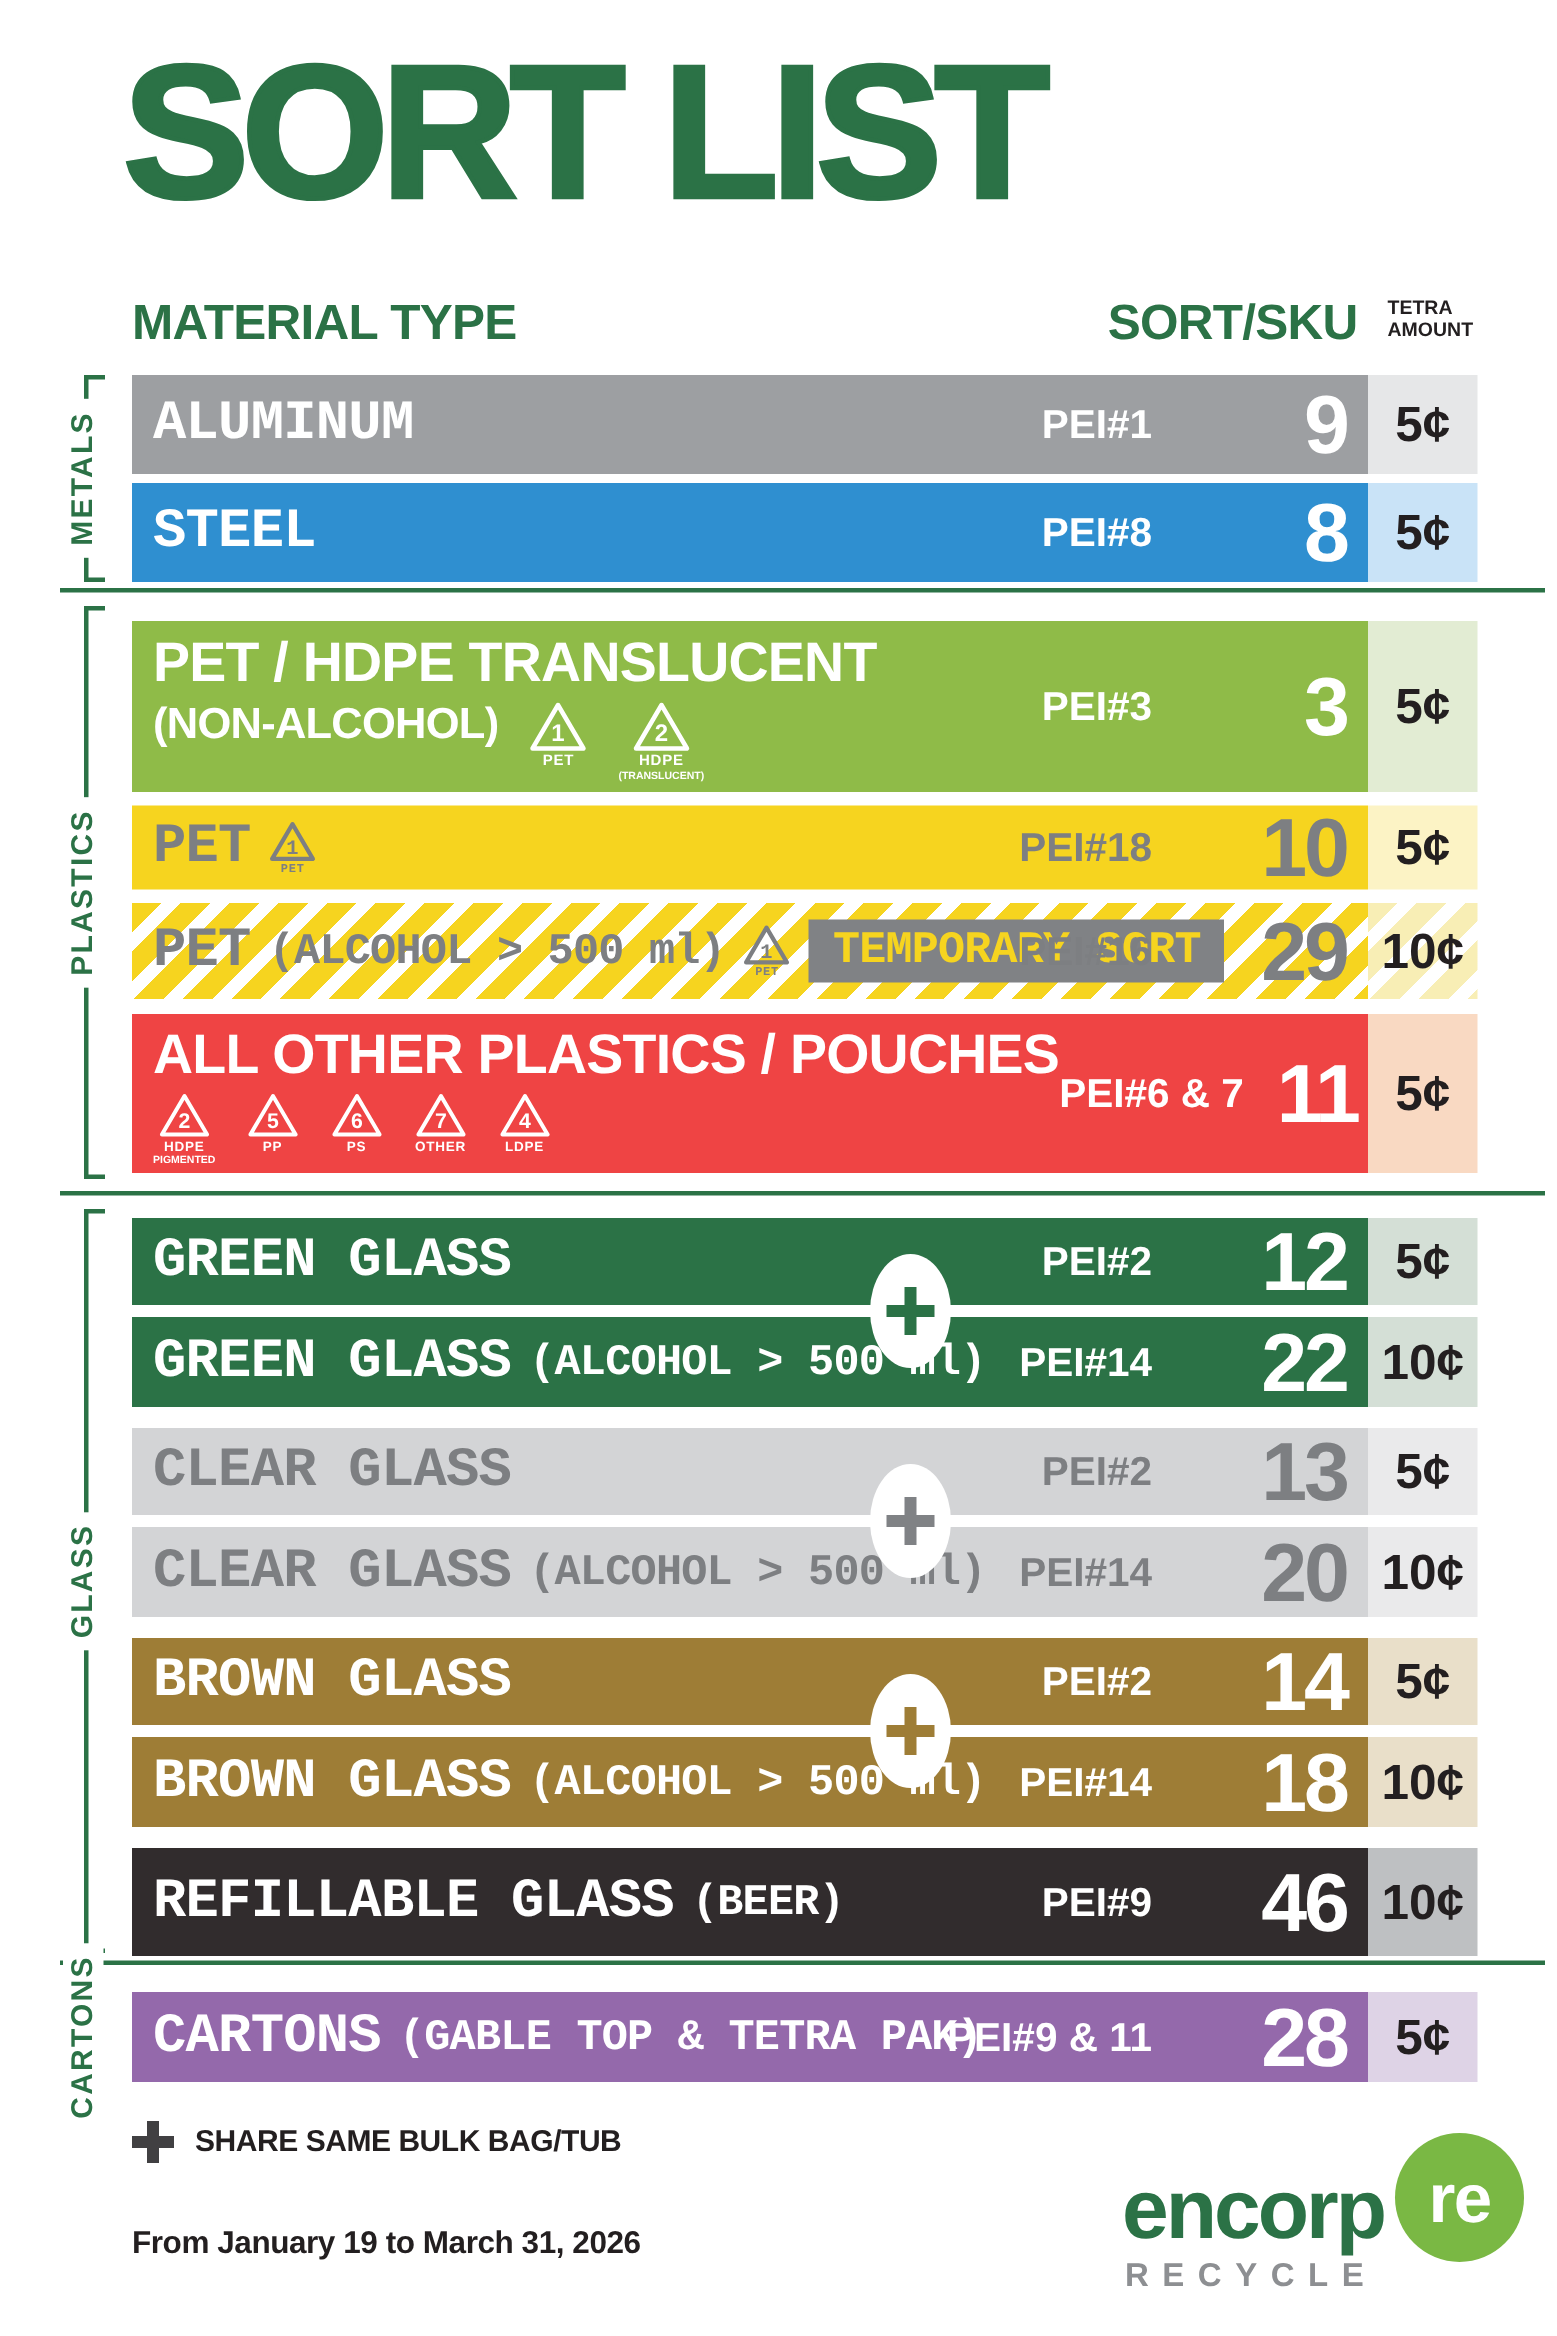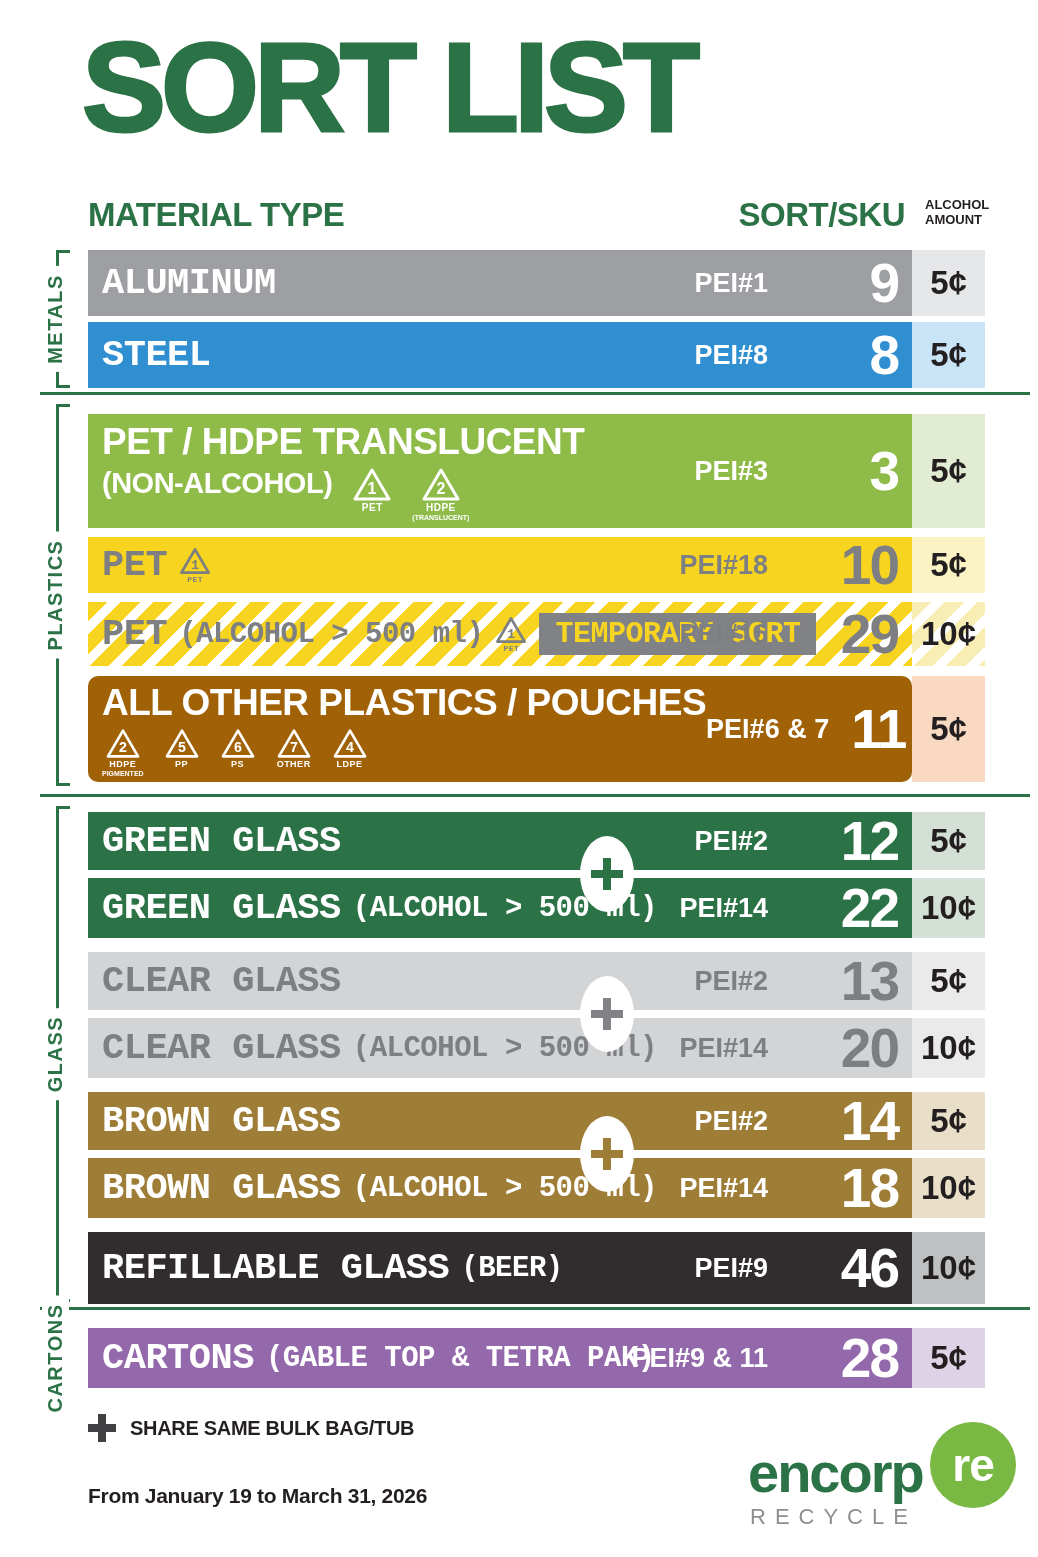--- a/index.html
+++ b/index.html
@@ -64,33 +64,33 @@
   .legend .cross { width:28px; height:28px; color:#414042; }
   .legend .cross::before { top:10px; width:28px; height:8px; }
   .legend .cross::after { left:10px; width:8px; height:28px; }
   .legend-text { font-size:20px; font-weight:bold; color:#231f20; letter-spacing:-0.3px; }
   .date-note { position:absolute; left:88px; top:1484px; font-size:21px; font-weight:bold; color:#231f20; letter-spacing:-0.3px; }
   .logo { position:absolute; left:748px; top:1418px; width:260px; height:105px; }
   .logo-encorp { position:absolute; left:0; top:22px; font-size:56px; font-weight:bold; color:#2b7246; letter-spacing:-2px; }
   .logo-circle { position:absolute; left:182px; top:4px; width:86px; height:86px; border-radius:50%;
                  background:#7ab844; display:flex; align-items:center; justify-content:center; }
   .logo-re { font-size:46px; font-weight:bold; color:#ffffff; letter-spacing:-1px; }
-  .logo-recycle { position:absolute; left:2px; top:86px; font-size:22px; font-weight:normal; color:#8d8f92; letter-spacing:9px; }
+  .logo-recycle { position:absolute; left:2px; top:86px; font-size:22px; font-weight:bold; color:#8d8f92; letter-spacing:9px; }
 </style>
 </head>
 <body>
 
 <div class="poster">
 
   <div class="title">SORT LIST</div>
 
   <div class="col-head material">MATERIAL TYPE</div>
   <div class="col-head sortsku">SORT/SKU</div>
   <div class="refund-head">
-    <div>ALCOHOL</div>
+    <div>TETRA</div>
     <div>AMOUNT</div>
   </div>
 
   <div class="bracket" style="top:250px;height:138px;"></div>
   <div class="v-label" style="top:319px;">METALS</div>
   <div class="bracket" style="top:404px;height:382px;"></div>
   <div class="v-label" style="top:595px;">PLASTICS</div>
   <div class="bracket" style="top:806px;height:496px;"></div>
   <div class="v-label" style="top:1054px;">GLASS</div>
   <div class="v-label" style="top:1358px;">CARTONS</div>
@@ -182,21 +182,21 @@
         </span>
         <span class="temp-badge">TEMPORARY SORT</span>
       </div>
       <span class="pei">PEI#16</span>
       <span class="sort-num">29</span>
     </div>
     <div class="refund striped-refund">10¢</div>
   </div>
 
   <div class="row light" style="top:676px;height:106px;">
-    <div class="bar" style="background-color: #a16207; border-radius: 10px;">
+    <div class="bar" style="background-color: #ef4444;">
       <div class="stack">
         <span class="label-main">ALL OTHER PLASTICS / POUCHES</span>
         <span class="icons-row">
           <span class="tri-wrap">
             <svg class="tri-svg" width="36" height="31" viewBox="0 0 40 35">
                 <path d="M20 3 L37 32 H3 Z" fill="none" stroke="currentColor" stroke-width="3" stroke-linejoin="round"></path>
                 <text x="20" y="27" text-anchor="middle" font-size="16" font-weight="bold" fill="currentColor">2</text>
               </svg>
             <span class="tri-label" style="font-size:9px;">HDPE</span>
             <span class="tri-sublabel">PIGMENTED</span>

